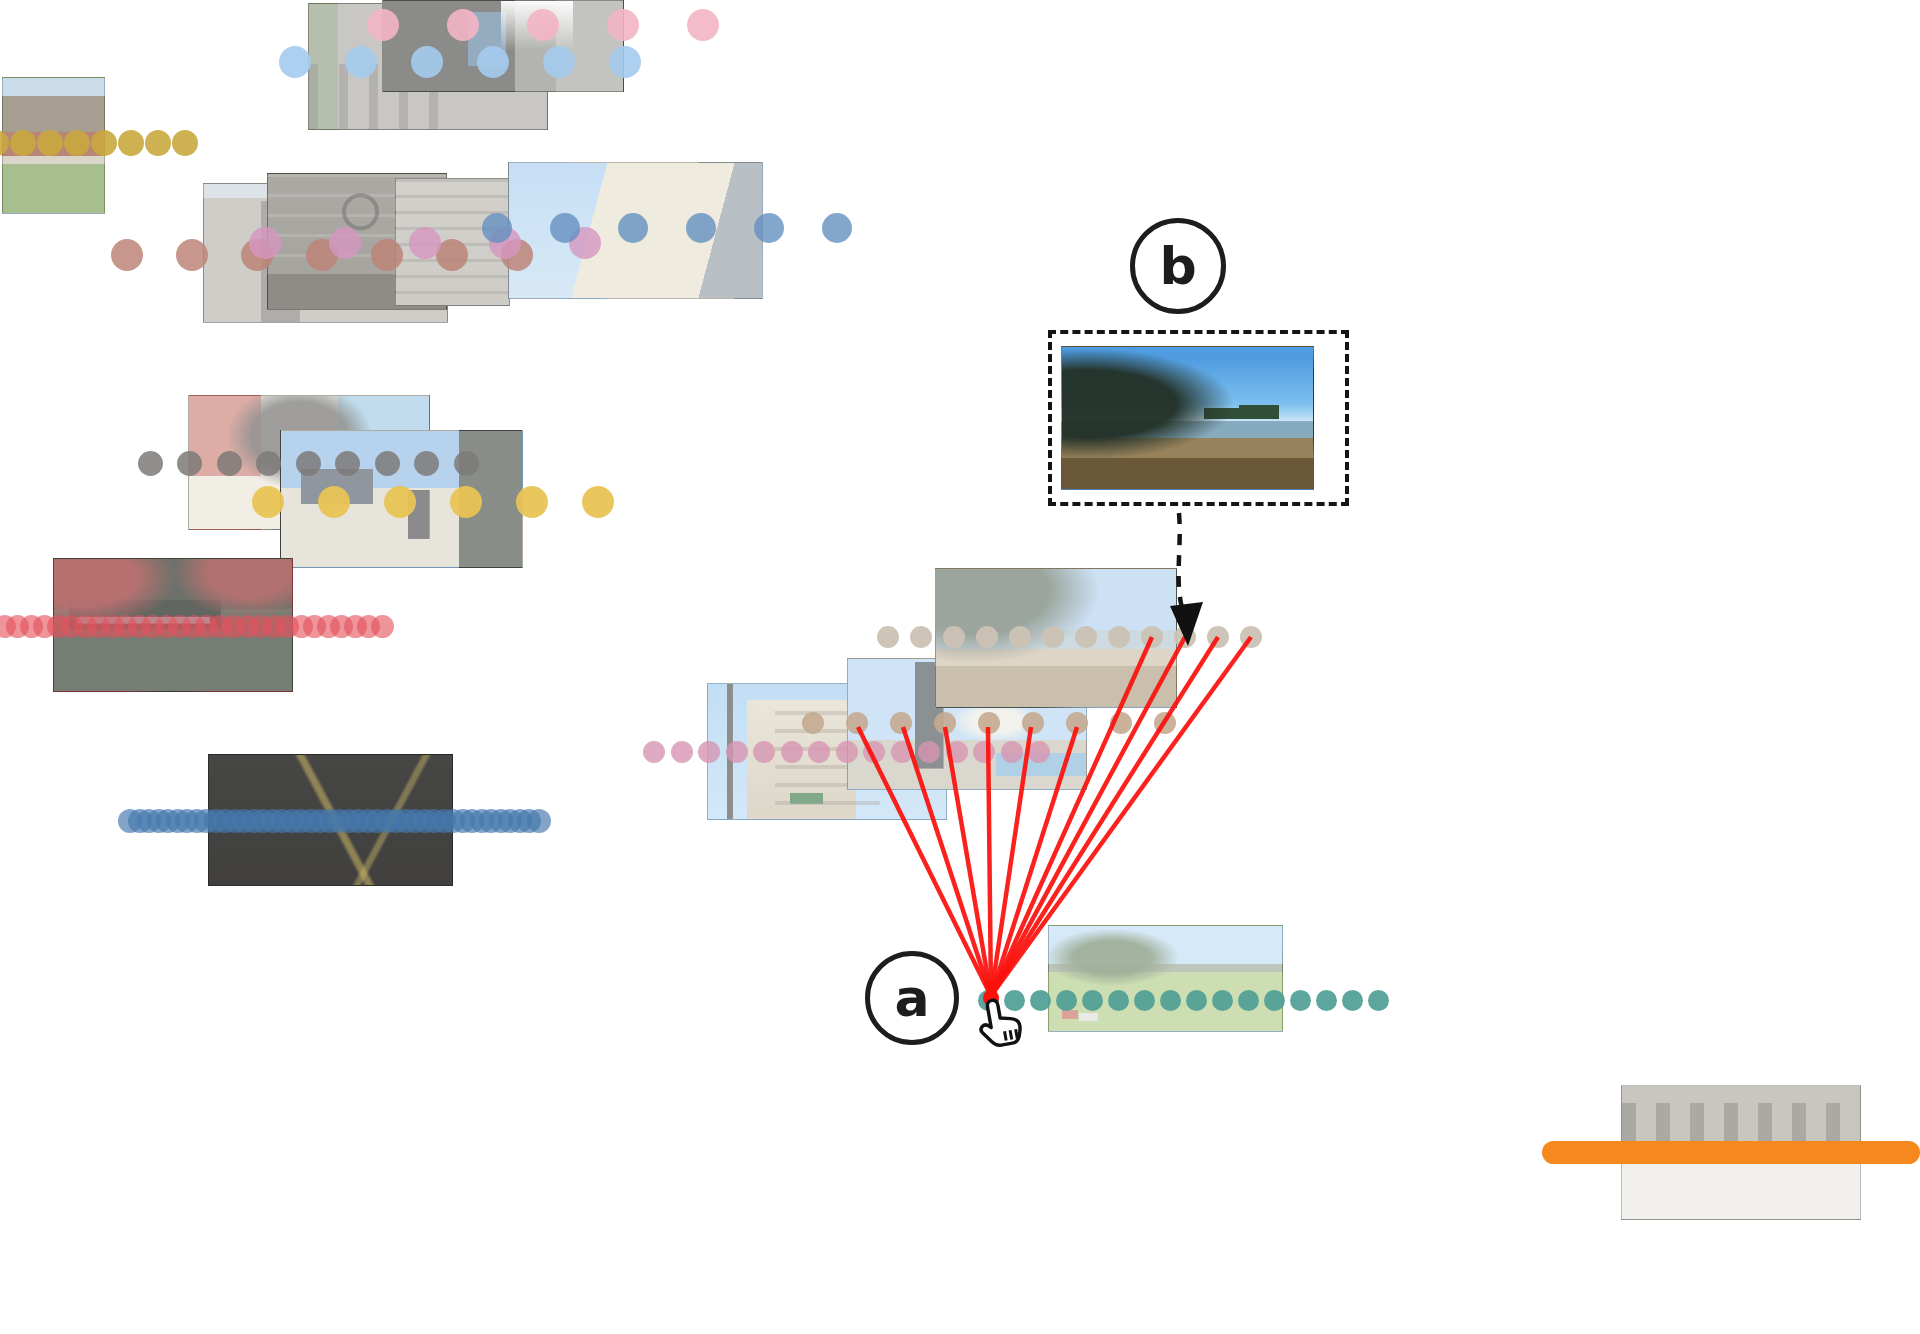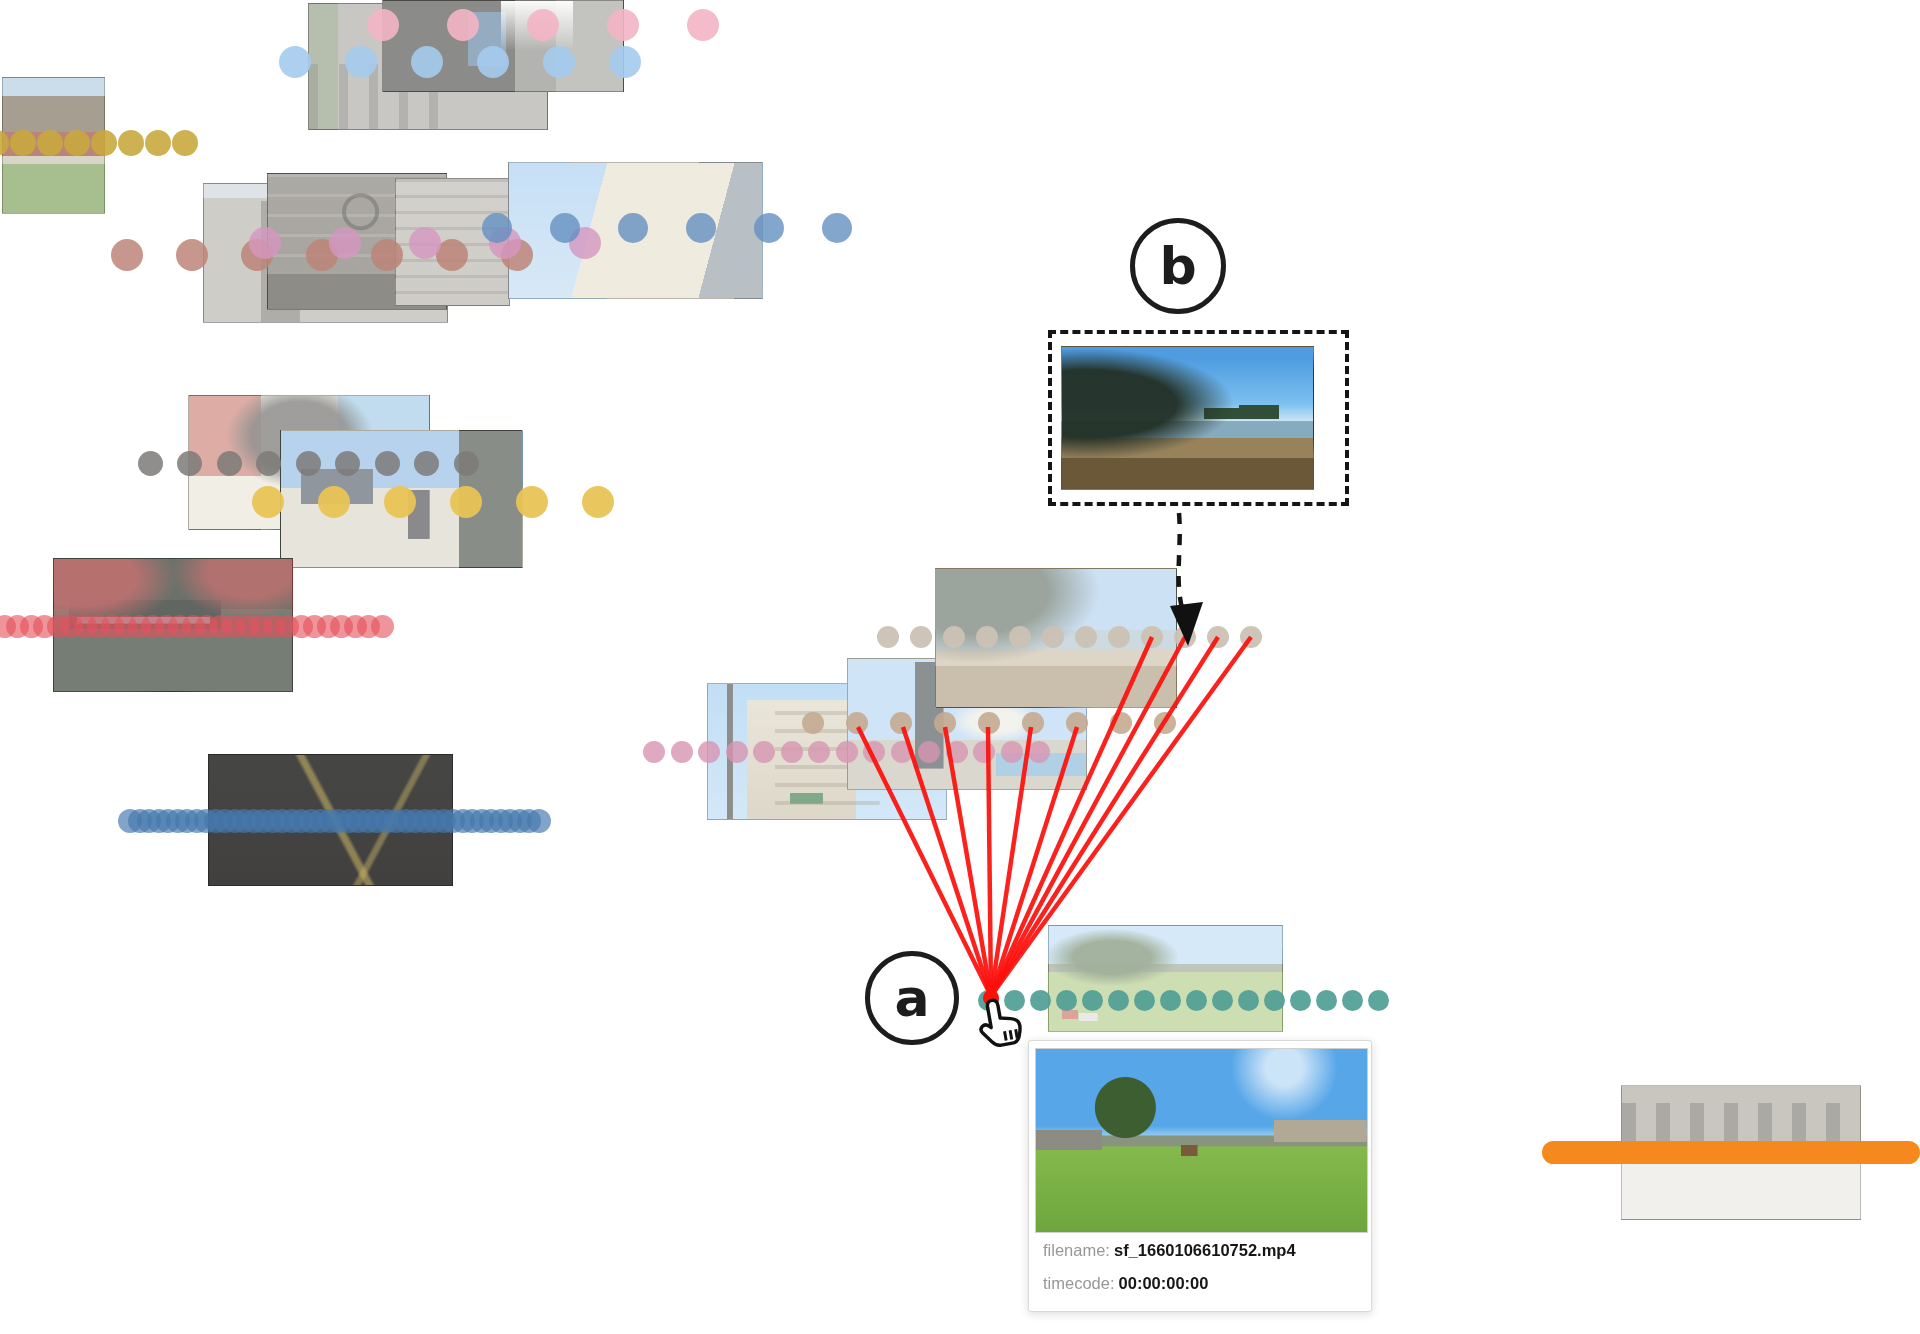--- a/index.html
+++ b/index.html
@@ -380,28 +380,19 @@
 
   <div class="circlbl lbl-a">
     <span>a</span>
   </div>
   <div class="circlbl lbl-b">
     <span>b</span>
   </div>
 
   <div id="orangebar" class="orangebar" style="left: 1542px; top: 1141px; width: 378px; height: 23px; background: rgb(245, 137, 29);"></div>
 
-  <div class="tooltip">
-    <div class="th th-tphoto"></div>
-    <div class="tt-row tt-row1">
-      <span>filename:</span><b>sf_1660106610752.mp4</b>
-    </div>
-    <div class="tt-row tt-row2">
-      <span>timecode:</span><b>00:00:00:00</b>
-    </div>
-  </div>
 
   <svg class="cursor" width="52" height="58" viewBox="0 0 33 37">
     <path d="M12.5 2.2 c2.4 0 3.4 1.8 3.4 3.9 v8.2 l6.6 1.5 c3.4 .8 4.9 2.4 4.9 5.4 0 2 -.8 4.6 -1.6 6.6 -.9 2.3 -2.1 3.6 -5 3.6 h-7.2 c-2.4 0 -3.9 -.9 -5.4 -2.9 l-4.9 -6.7 c-1.2 -1.7 -.8 -3.3 .6 -4.3 1.3 -.9 2.9 -.6 4.1 .6 l1.2 1.2 v-13.2 c0 -2.1 1 -3.9 3.3 -3.9 z" fill="#fff" stroke="#111" stroke-width="2.2" stroke-linejoin="round"></path>
     <path d="M17.2 23 v6 M20.8 23 v6 M24.4 23 v6" fill="none" stroke="#111" stroke-width="1.9"></path>
   </svg>
 
 </div>
 
 </body></html>

